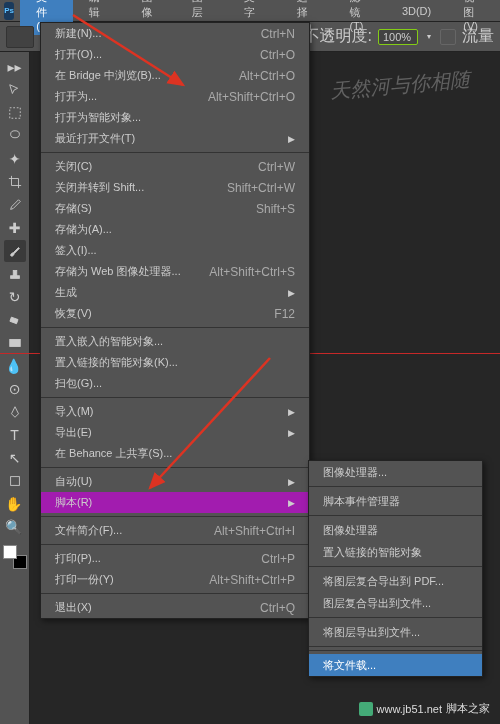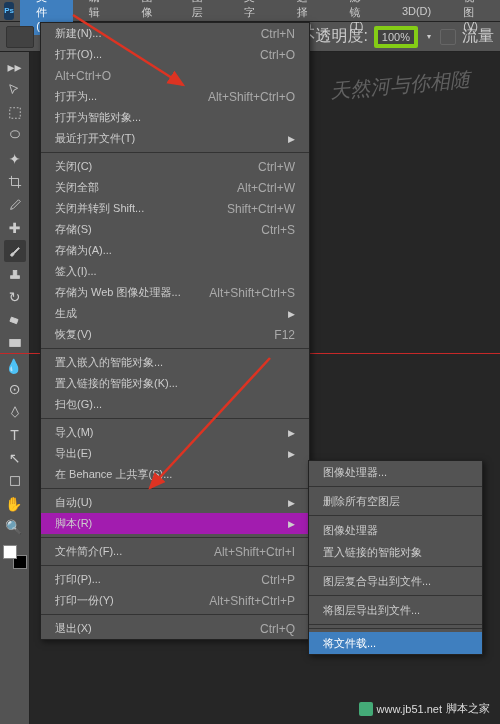--- a/index.html
+++ b/index.html
@@ -6,21 +6,21 @@
 body{background:#2a2a2a;width:500px;height:724px;overflow:hidden;position:relative}
 .menubar{background:#535353;height:22px;display:flex;align-items:center;padding-left:4px;border-bottom:1px solid #222}
 .ps-logo{width:18px;height:18px;background:#1a3a5c;border-radius:3px;display:flex;align-items:center;justify-content:center;font-size:8px;font-weight:bold;color:#5fc0ff;margin-right:6px}
 .menu-item{padding:3px 16px;cursor:pointer}
 .menu-item.active{background:#3f7fbf;color:#fff}
 .optbar{background:#535353;height:30px;display:flex;align-items:center;padding:0 6px;border-bottom:1px solid #222;gap:6px}
 .opt-sw{width:28px;height:22px;background:#424242;border:1px solid #333;border-radius:2px}
 .opt-brush{width:32px;height:22px;background:#424242;border:1px solid #333;border-radius:2px;display:flex;align-items:center;justify-content:center;font-size:8px}
 .opt-sp{flex:1}
 .opt-lbl{font-size:16px;color:#ccc}
-.opt-val{background:#424242;border:4px solid #84cc16;padding:1px 4px;border-radius:2px;min-width:40px;text-align:center}
+.opt-val{background:#424242;border:1px solid #84cc16;padding:1px 4px;border-radius:2px;min-width:40px;text-align:left}
 .opt-dd{width:10px;height:10px;display:flex;align-items:center;justify-content:center;font-size:8px}
 .main{display:flex;height:calc(100% - 52px)}
 .toolbar{width:30px;background:#535353;border-right:1px solid #222;display:flex;flex-direction:column;align-items:center;padding-top:4px;gap:1px}
 .tool{width:22px;height:22px;display:flex;align-items:center;justify-content:center;cursor:pointer;border-radius:2px;font-size:14px;color:#ccc}
 .tool.active{background:#3a3a3a}
 .tool svg{width:14px;height:14px;fill:#ccc;stroke:#ccc}
 .swatches{margin-top:6px;position:relative;width:24px;height:24px}
 .sw-f{position:absolute;top:0;left:0;width:14px;height:14px;background:#fff;border:1px solid #888}
 .sw-b{position:absolute;bottom:0;right:0;width:14px;height:14px;background:#000;border:1px solid #888}
 .canvas{flex:1;background:#262626;position:relative}
@@ -150,49 +150,46 @@
 <div class="dropdown" id="file-dd">
     <div class="dd-row">
       <span class="dd-lbl">新建(N)...</span>
       <span class="dd-sc">Ctrl+N</span>
     </div>
     <div class="dd-row">
       <span class="dd-lbl">打开(O)...</span>
       <span class="dd-sc">Ctrl+O</span>
     </div>
     <div class="dd-row">
+      <span class="dd-lbl">在 Bridge 中浏览(B)...</span>
       <span class="dd-sc">Alt+Ctrl+O</span>
     </div>
     <div class="dd-row">
       <span class="dd-lbl">打开为...</span>
       <span class="dd-sc">Alt+Shift+Ctrl+O</span>
     </div>
     <div class="dd-row">
       <span class="dd-lbl">打开为智能对象...</span>
     </div>
     <div class="dd-row">
       <span class="dd-lbl">最近打开文件(T)</span>
       <span class="dd-ar">▶</span>
     </div>
     <div class="dd-sep"></div>
     <div class="dd-row">
       <span class="dd-lbl">关闭(C)</span>
       <span class="dd-sc">Ctrl+W</span>
     </div>
     <div class="dd-row">
-      <span class="dd-lbl">关闭全部</span>
-      <span class="dd-sc">Alt+Ctrl+W</span>
-    </div>
-    <div class="dd-row">
       <span class="dd-lbl">关闭并转到 Shift...</span>
       <span class="dd-sc">Shift+Ctrl+W</span>
     </div>
     <div class="dd-row">
       <span class="dd-lbl">存储(S)</span>
-      <span class="dd-sc">Ctrl+S</span>
+      <span class="dd-sc">Shift+S</span>
     </div>
     <div class="dd-row">
       <span class="dd-lbl">存储为(A)...</span>
     </div>
     <div class="dd-row">
       <span class="dd-lbl">签入(I)...</span>
     </div>
     <div class="dd-row">
       <span class="dd-lbl">存储为 Web 图像处理器...</span>
       <span class="dd-sc">Alt+Shift+Ctrl+S</span>
@@ -253,25 +250,26 @@
     <div class="dd-sep"></div>
     <div class="dd-row">
       <span class="dd-lbl">退出(X)</span>
       <span class="dd-sc">Ctrl+Q</span>
     </div>
   </div>
 
 <div class="submenu" id="script-sm">
     <div class="sm-row">图像处理器...</div>
     <div class="dd-sep"></div>
-    <div class="sm-row">删除所有空图层</div>
+    <div class="sm-row">脚本事件管理器</div>
     <div class="dd-sep"></div>
     <div class="sm-row">图像处理器</div>
     <div class="sm-row">置入链接的智能对象</div>
     <div class="dd-sep"></div>
+    <div class="sm-row">将图层复合导出到 PDF...</div>
     <div class="sm-row">图层复合导出到文件...</div>
     <div class="dd-sep"></div>
     <div class="sm-row">将图层导出到文件...</div>
     <div class="dd-sep"></div>
     <div class="dd-sep"></div>
     <div class="sm-row hl">将文件载...</div>
   </div>
 
 <svg class="arrow1" width="130" height="90">
   <defs>

